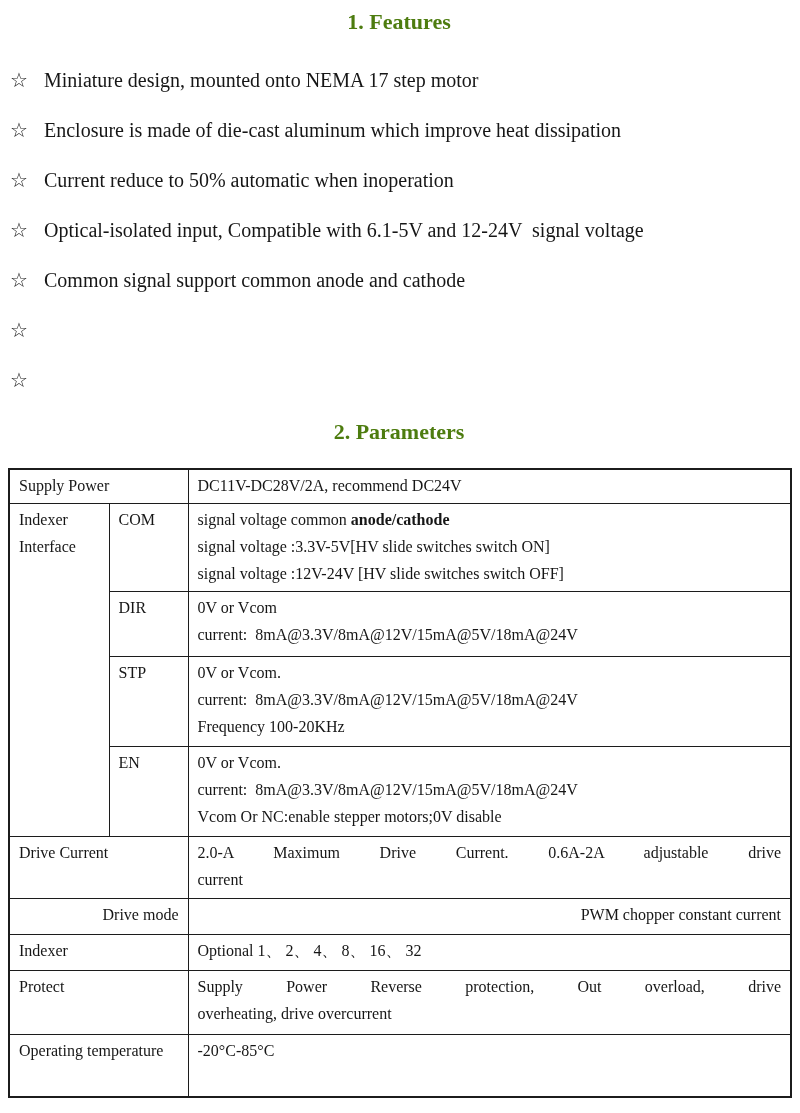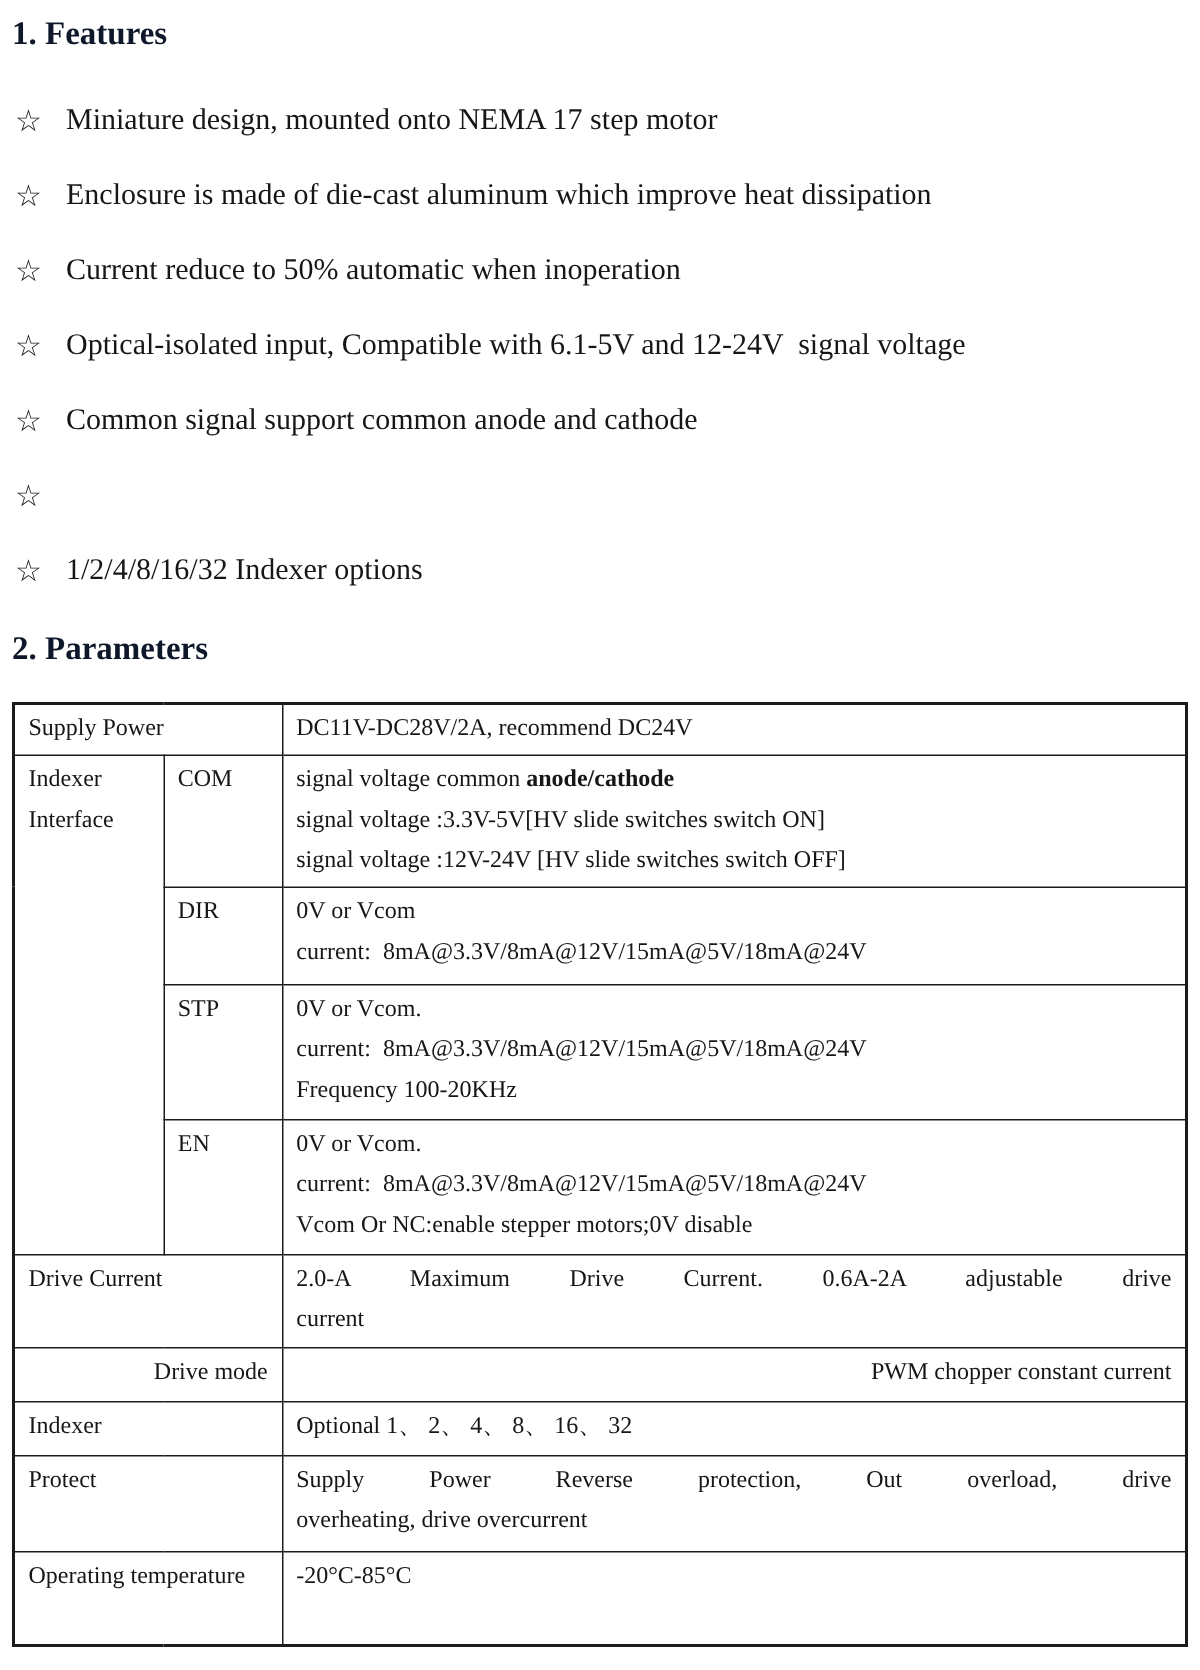--- a/index.html
+++ b/index.html
@@ -11,21 +11,22 @@
     background:#ffffff;
     color:#161616;
     font-family:"Liberation Serif","DejaVu Serif",serif;
     overflow:hidden;
   }
   .h {
     margin:0;
     font-size:22px;
     line-height:28px;
     font-weight:bold;
-    color:#0f172a;
+    color:#4d7c0f;
+    text-align:center;
   }
   .h2 { margin-top:10px; }
 
   ul.features {
     list-style:none;
     margin:32px 0 0 0;
     padding:0;
   }
   ul.features li {
     display:flex;
@@ -105,21 +106,20 @@
     </li>
     <li>
       <span class="star">☆</span>
       <span class="ftext">Common signal support common anode and cathode</span>
     </li>
     <li>
       <span class="star">☆</span>
     </li>
     <li>
       <span class="star">☆</span>
-      <span class="ftext">1/2/4/8/16/32 Indexer options</span>
     </li>
   </ul>
 
   <h2 class="h h2">2. Parameters</h2>
 
   <table class="params">
     <colgroup>
       <col style="width:100px">
       <col style="width:79px">
       <col style="width:603px">

